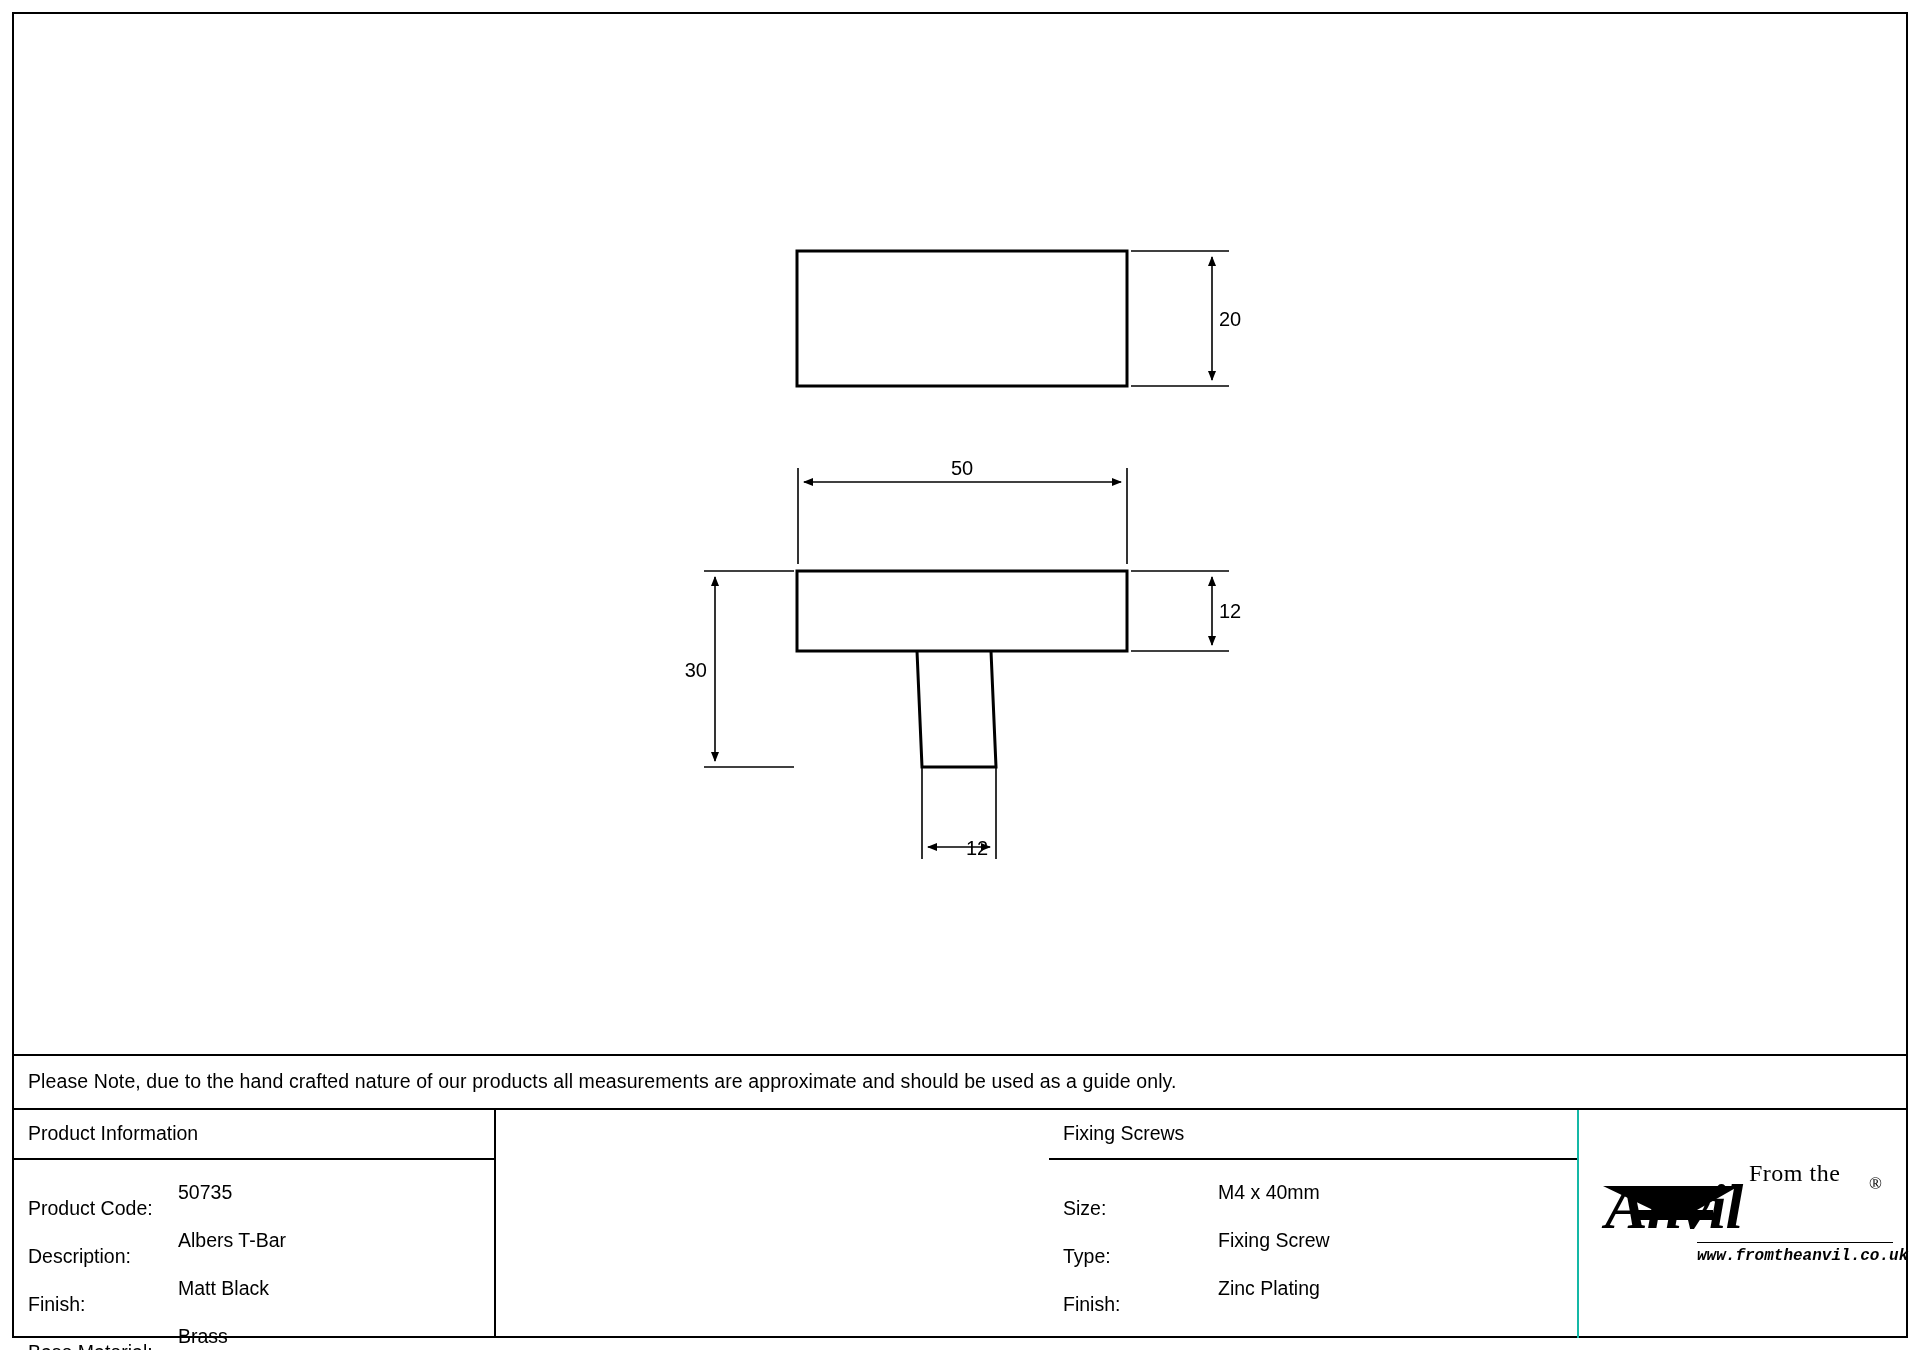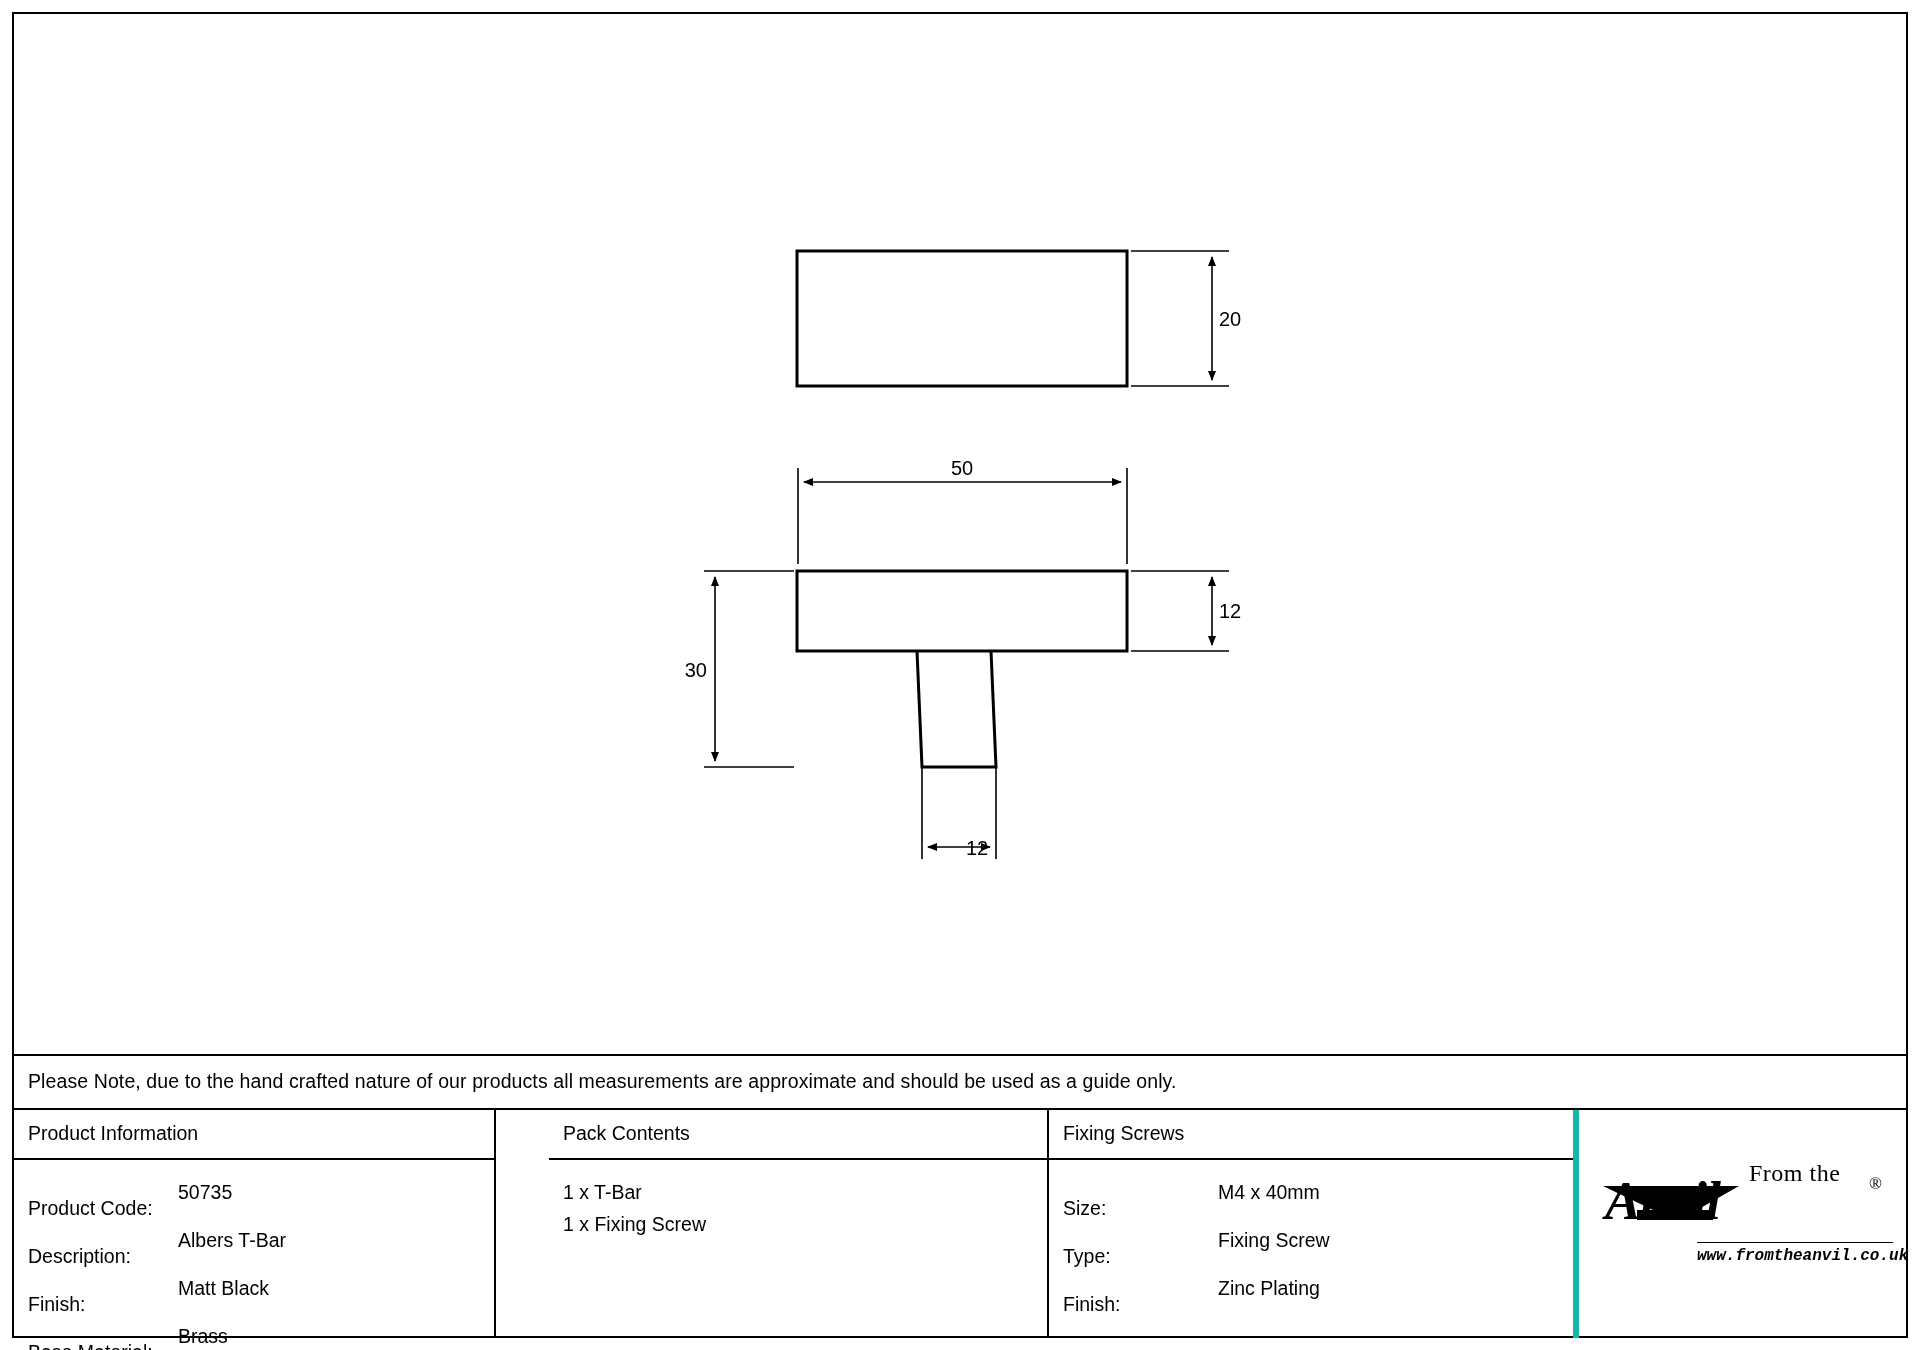--- a/index.html
+++ b/index.html
@@ -65,21 +65,21 @@
     box-sizing: border-box;
   }
   .col {
     position: absolute;
     top: 0;
     height: 100%;
     box-sizing: border-box;
   }
   .col-product { left: 0; width: 482px; border-right: 2px solid #000000; }
   .col-pack    { left: 535px; width: 500px; border-right: 2px solid #000000; }
-  .col-screws  { left: 1035px; width: 530px; border-right: 6px solid #14b8a6; }
+  .col-screws  { left: 1035px; width: 530px; border-right: 2px solid #14b8a6; }
   .col-logo    { left: 1565px; width: 327px; }
 
   .col-head {
     position: absolute;
     left: 14px;
     top: 12px;
     font-size: 19.5px;
   }
   .col-head-rule {
     position: absolute;
@@ -123,21 +123,21 @@
     top: 6px;
     font-family: "Liberation Serif", serif;
     font-size: 24px;
     letter-spacing: 0.5px;
   }
   .logo-anvil {
     position: absolute;
     left: 4px;
     top: 16px;
     font-family: "Liberation Serif", serif;
-    font-size: 54px;
+    font-size: 64px;
     font-weight: bold;
     font-style: italic;
     letter-spacing: -1px;
   }
   .logo-reg {
     position: absolute;
     left: 268px;
     top: 20px;
     font-family: "Liberation Serif", serif;
     font-size: 17px;
@@ -246,28 +246,20 @@
           <span class="k">Finish:</span>
           <span class="v">Matt Black</span>
         </div>
         <div class="line">
           <span class="k">Base Material:</span>
           <span class="v">Brass</span>
         </div>
       </div>
     </div>
 
-    <div class="col col-pack">
-      <div class="col-head">Pack Contents</div>
-      <div class="col-head-rule"></div>
-      <div class="plain-list">
-        <div>1 x T-Bar</div>
-        <div>1 x Fixing Screw</div>
-      </div>
-    </div>
 
     <div class="col col-screws">
       <div class="col-head">Fixing Screws</div>
       <div class="col-head-rule"></div>
       <div class="kv screws-kv">
         <div class="line">
           <span class="k">Size:</span>
           <span class="v">M4 x 40mm</span>
         </div>
         <div class="line">

